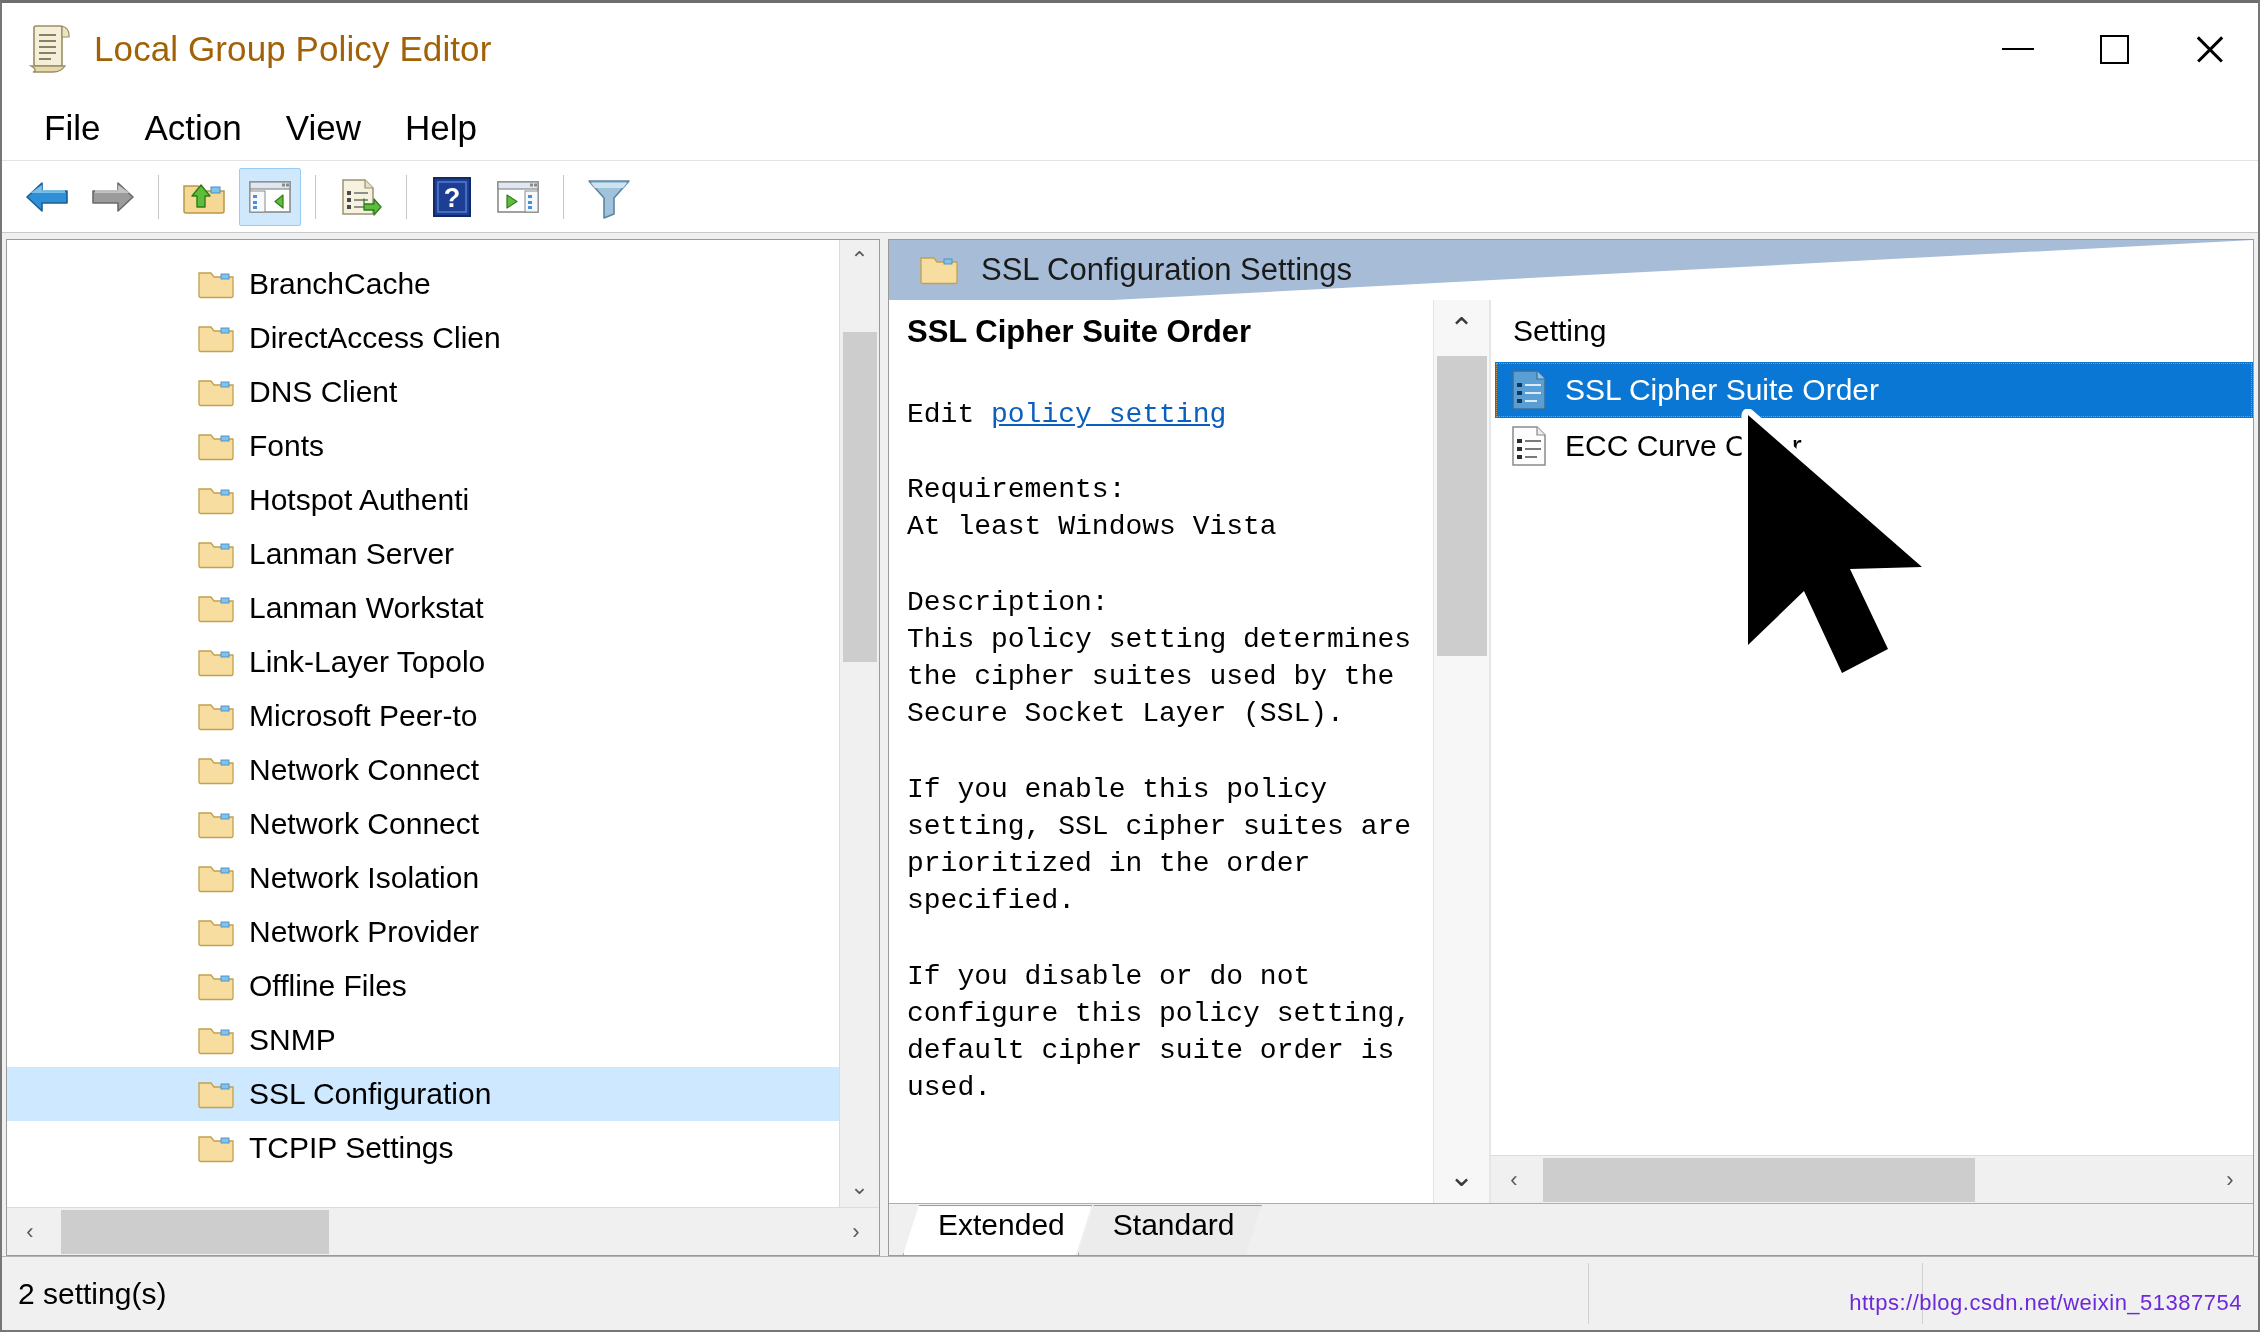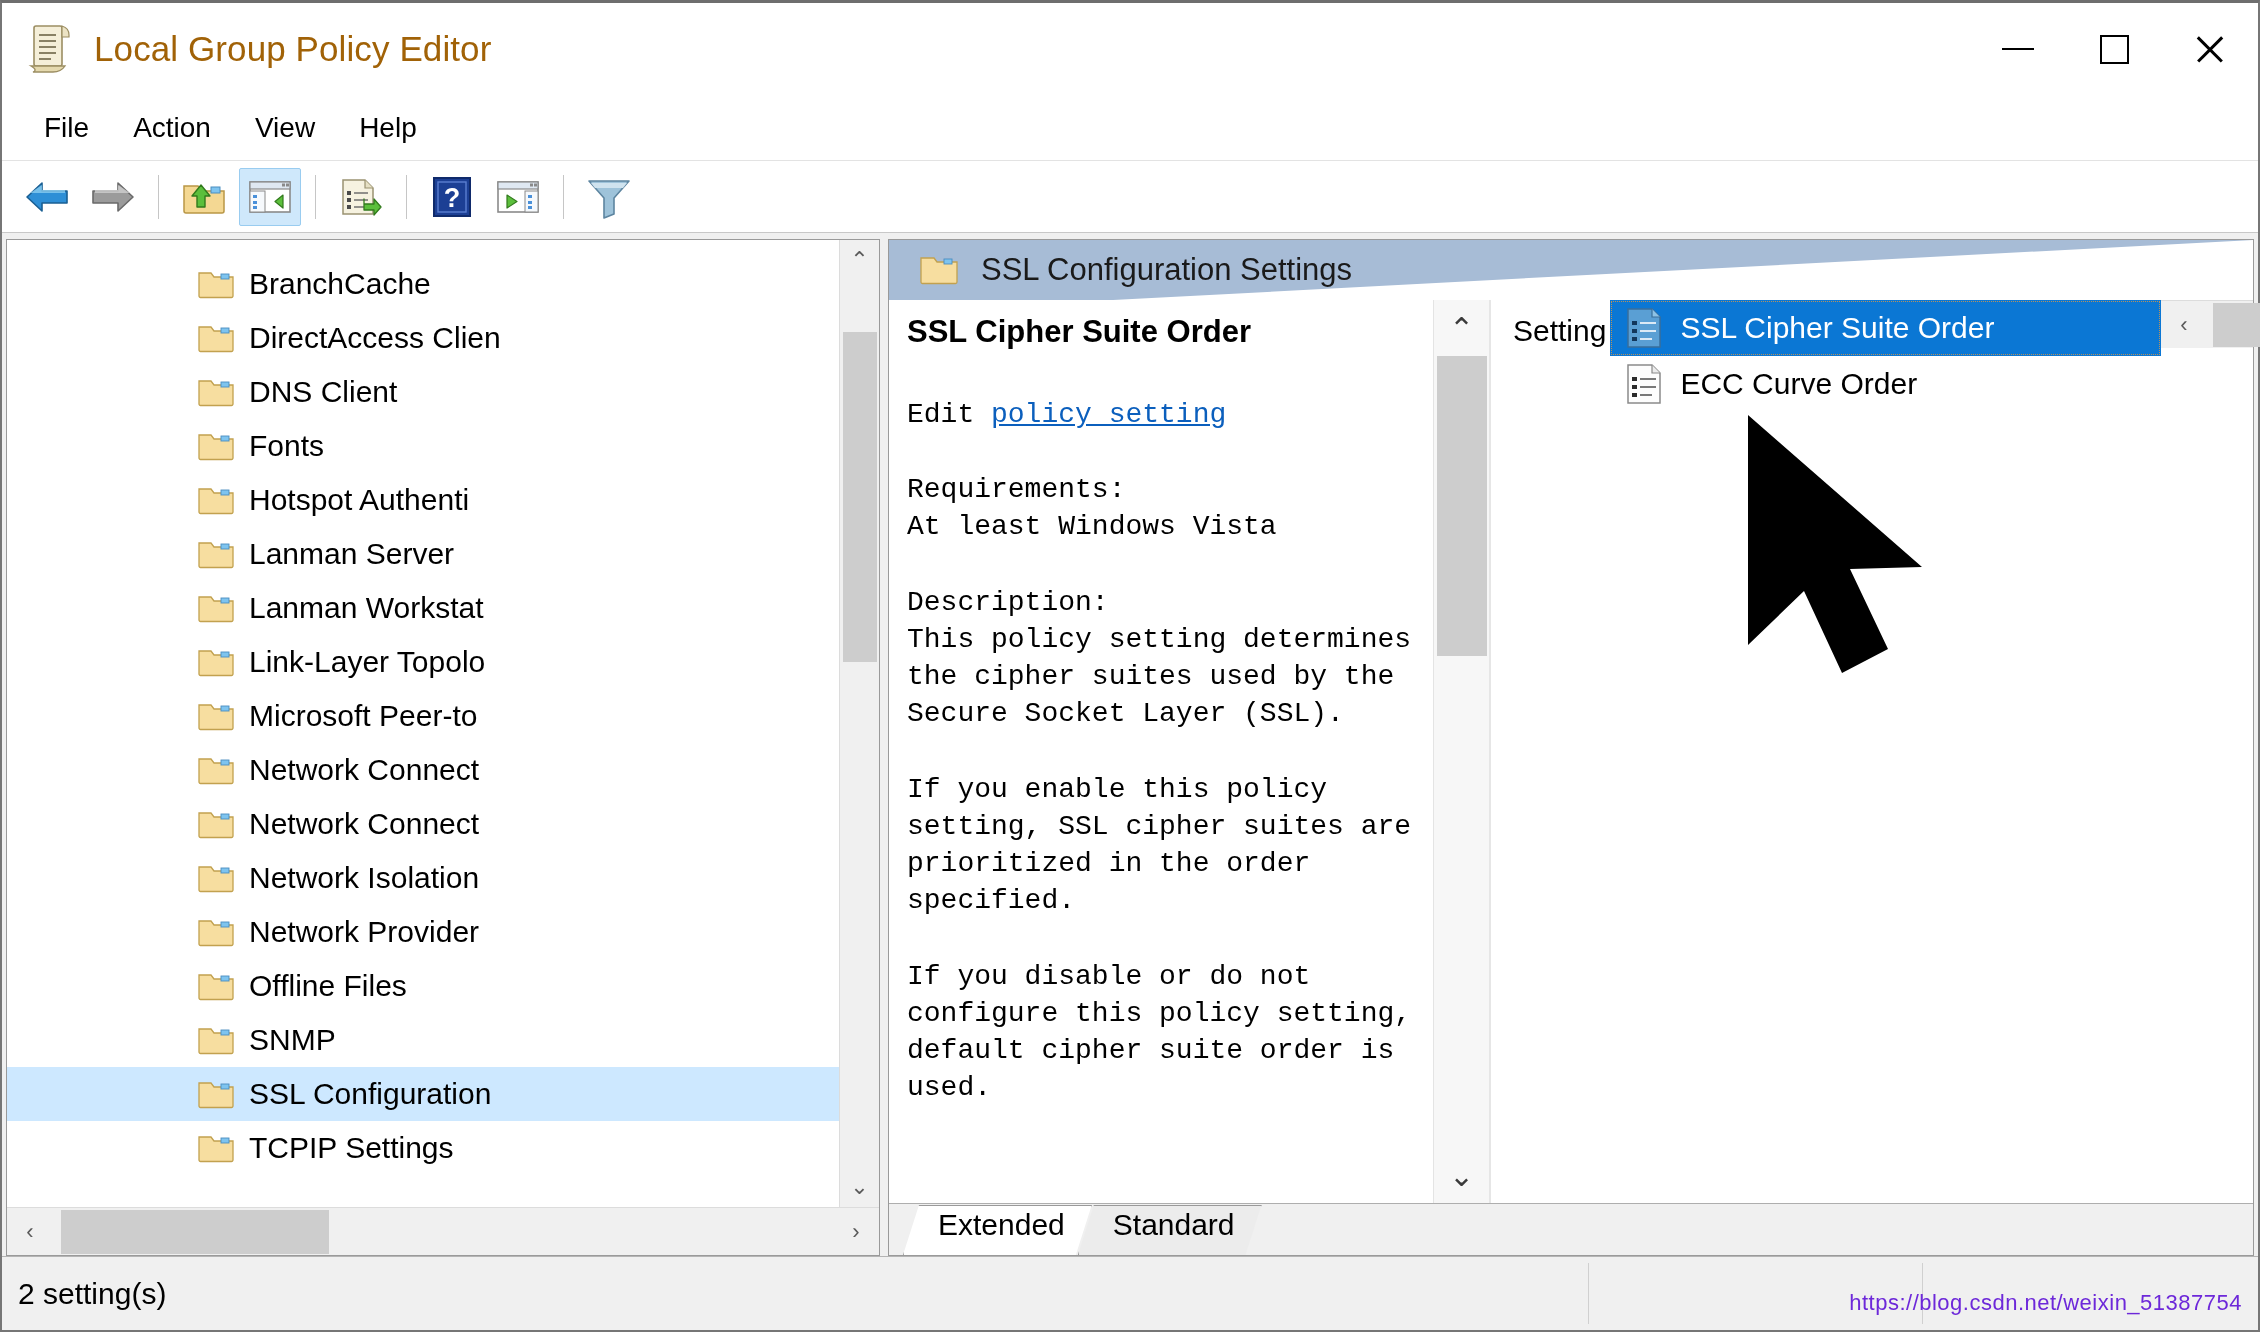--- a/index.html
+++ b/index.html
@@ -54,21 +54,21 @@
 
   
   .menubar {
     height:66px; flex:none;
     display:flex; align-items:center;
     padding-left:20px;
     background:#ffffff;
     border-bottom:1px solid #e3e3e3;
   }
   .menu-item {
-    font-size:28px; color:#000;
+    font-size:35px; color:#000;
     padding:4px 22px;
     white-space:nowrap;
   }
 
   
   .toolbar {
     height:72px; flex:none;
     display:flex; align-items:center;
     padding-left:12px;
     background:#ffffff;
@@ -190,21 +190,21 @@
     display:flex; flex-direction:column; align-items:center;
   }
   .es-btn { height:56px; width:56px; display:flex; align-items:center; justify-content:center; color:#3a3a3a; font-size:30px; }
   .es-track { flex:1; width:56px; position:relative; }
   .es-thumb { position:absolute; left:3px; width:50px; background:#cdcdcd; }
 
   
   .ext-divider { width:2px; flex:none; background:#e6e6e6; }
 
   
-  .list-col { flex:1; display:flex; flex-direction:row; min-width:0; min-height:0; }
+  .list-col { flex:1; display:flex; flex-direction:column; min-width:0; min-height:0; }
   .list-header {
     height:62px; flex:none;
     display:flex; align-items:center;
     padding-left:22px;
     font-size:30px; color:#000;
     background:#fff;
   }
   .list-rows { flex:1; background:#fff; min-height:0; overflow:hidden; padding-left:4px; }
   .list-row {
     height:56px; display:flex; align-items:center;

